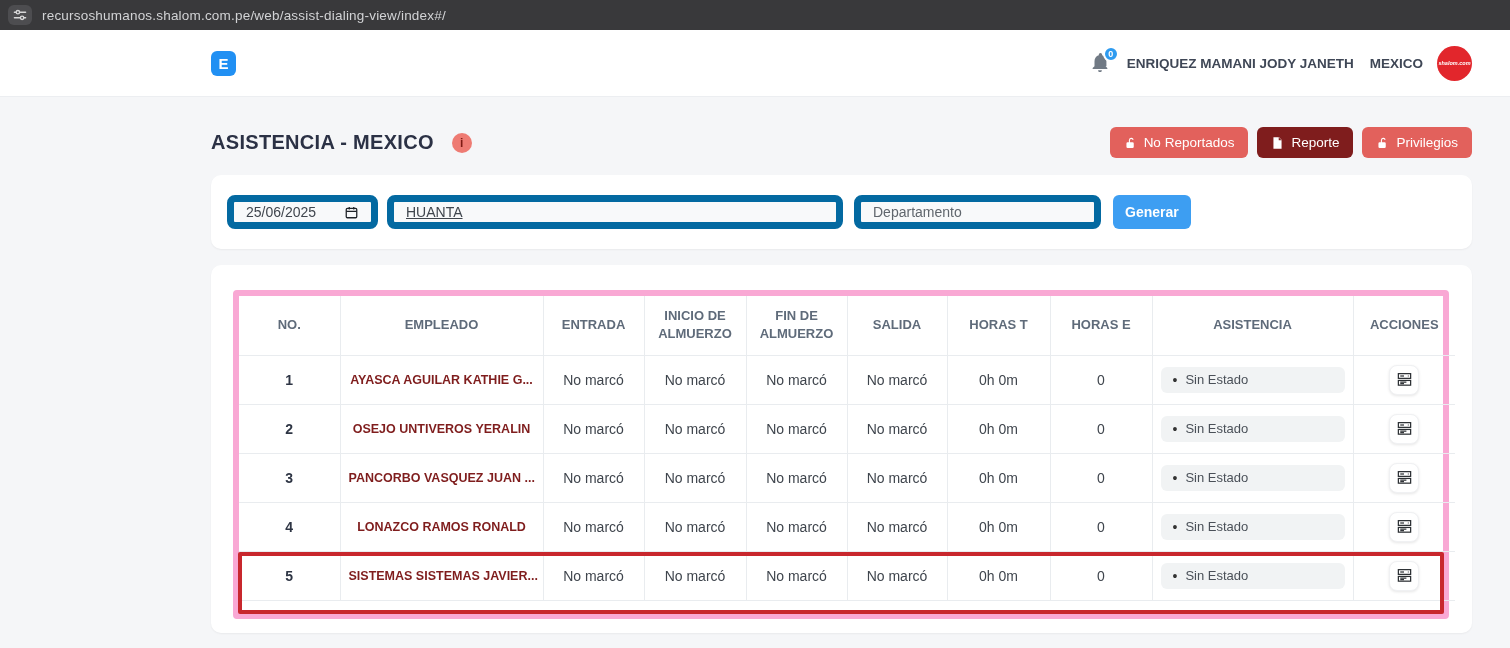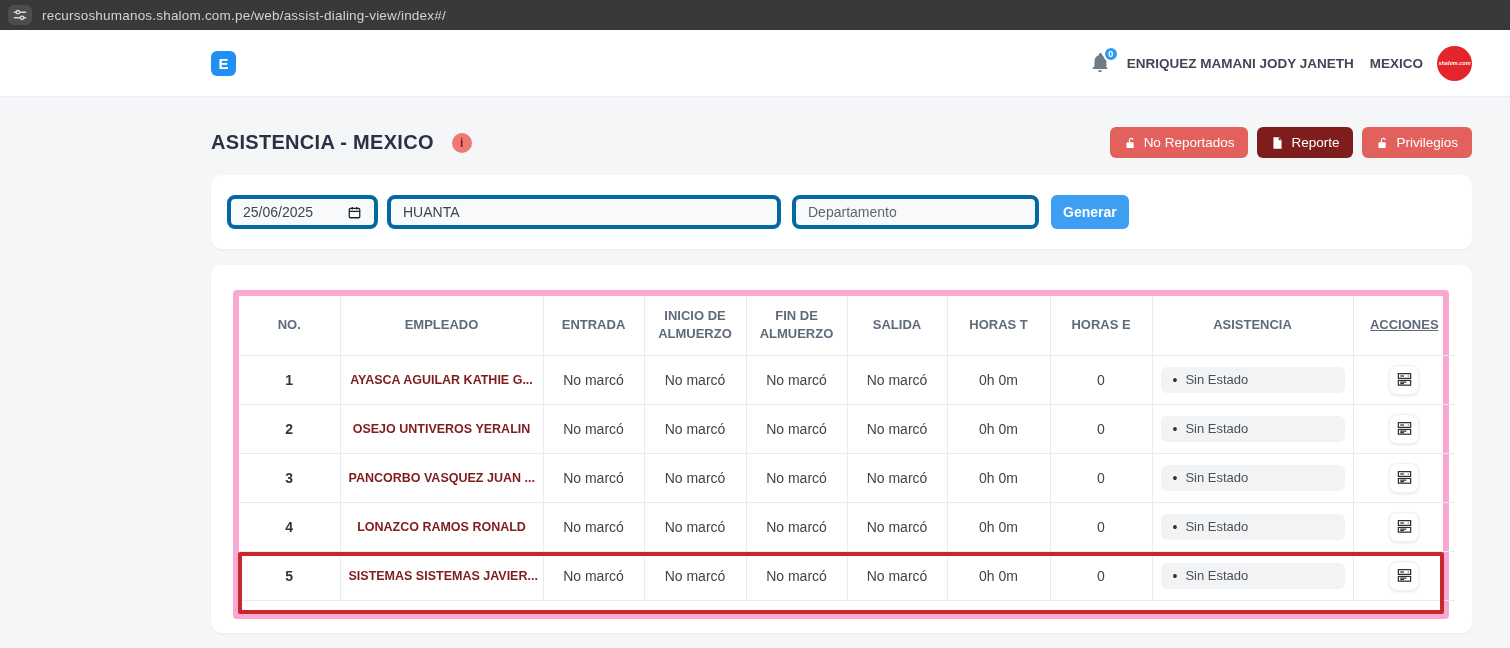--- a/index.html
+++ b/index.html
@@ -39,36 +39,36 @@
   .title-buttons { margin-left:auto; display:flex; gap:9px; }
   .btn { display:flex; align-items:center; gap:7px; border:none; border-radius:6px; color:#fff;
     font-size:13.5px; font-family:inherit; padding:0 14px; height:31px; cursor:pointer; }
   .btn-red { background:#e2615c; }
   .btn-green { background:#7f1d1d; }
 
   .card { background:#fff; border-radius:10px; box-shadow:0 1px 2px rgba(0,0,0,0.05); }
 
   
   .filter-card { margin-top:17px; height:74px; display:flex; align-items:center; padding:0 16px; gap:9px; }
-  .f-input { height:34px; background:#f8f9fa; border:4px solid #0369a1; border-radius:8px;
+  .f-input { height:34px; background:#f8f9fa; border:7px solid #0369a1; border-radius:8px;
     font-size:14px; color:#3f454d; font-family:inherit; padding:0 12px; }
   .date-input { width:151px; display:flex; align-items:center; justify-content:space-between; cursor:pointer; }
-  .sede-input { width:394px; }
+  .sede-input { width:456px;text-decoration:underline; }
   .depto-input { width:247px; margin-left:2px; }
   .depto-input::placeholder { color:#60666d; opacity:1; }
   .btn-generar { background:#3d9ef2; border:none; border-radius:6px; color:#fff; font-size:14px;
     font-family:inherit; height:34px; padding:0 12px; margin-left:3px; cursor:pointer;font-weight:bold; }
 
   
   .table-card { margin-top:16px; padding:25px 23px 14px 22px; margin-bottom:23px; }
   .table-frame { position:relative; border:6px solid #f9a8d4; border-radius:4px; padding-bottom:12px; }
   table { border-collapse:collapse; width:100%; table-layout:fixed; }
   th { height:59px; vertical-align:middle; text-align:center; font-size:13px; font-weight:700;
     color:#5f6b7a; line-height:1.4; border-right:1px solid #e9ecef; border-bottom:1px solid #e9ecef; padding:0 10px; }
-  th:last-child { border-right:none;text-decoration:underline; }
+  th:last-child { border-right:none; }
   td { height:49px; vertical-align:middle; text-align:center; font-size:14px; color:#3f454d;
     border-right:1px solid #e9ecef; border-bottom:1px solid #e9ecef; padding:0 8px; }
   td:last-child { border-right:none; }
   .c-no { font-weight:700; color:#2e3544; }
   .c-emp { font-weight:700; color:#7f1d1d; font-size:12.5px; white-space:nowrap; overflow:hidden; }
   .pill { height:26px; background:#f1f3f4; border-radius:6px; display:flex; align-items:center;
     gap:8px; padding:0 12px; font-size:13px; color:#4a5058; cursor:pointer; text-align:left; }
   .pill .dot { font-size:14px; color:#333; }
   .action-btn { width:30px; height:30px; background:#fff; border:1px solid #f0f1f3; border-radius:8px;
     box-shadow:0 1px 3px rgba(0,0,0,0.10); display:inline-flex; align-items:center; justify-content:center; cursor:pointer; }

